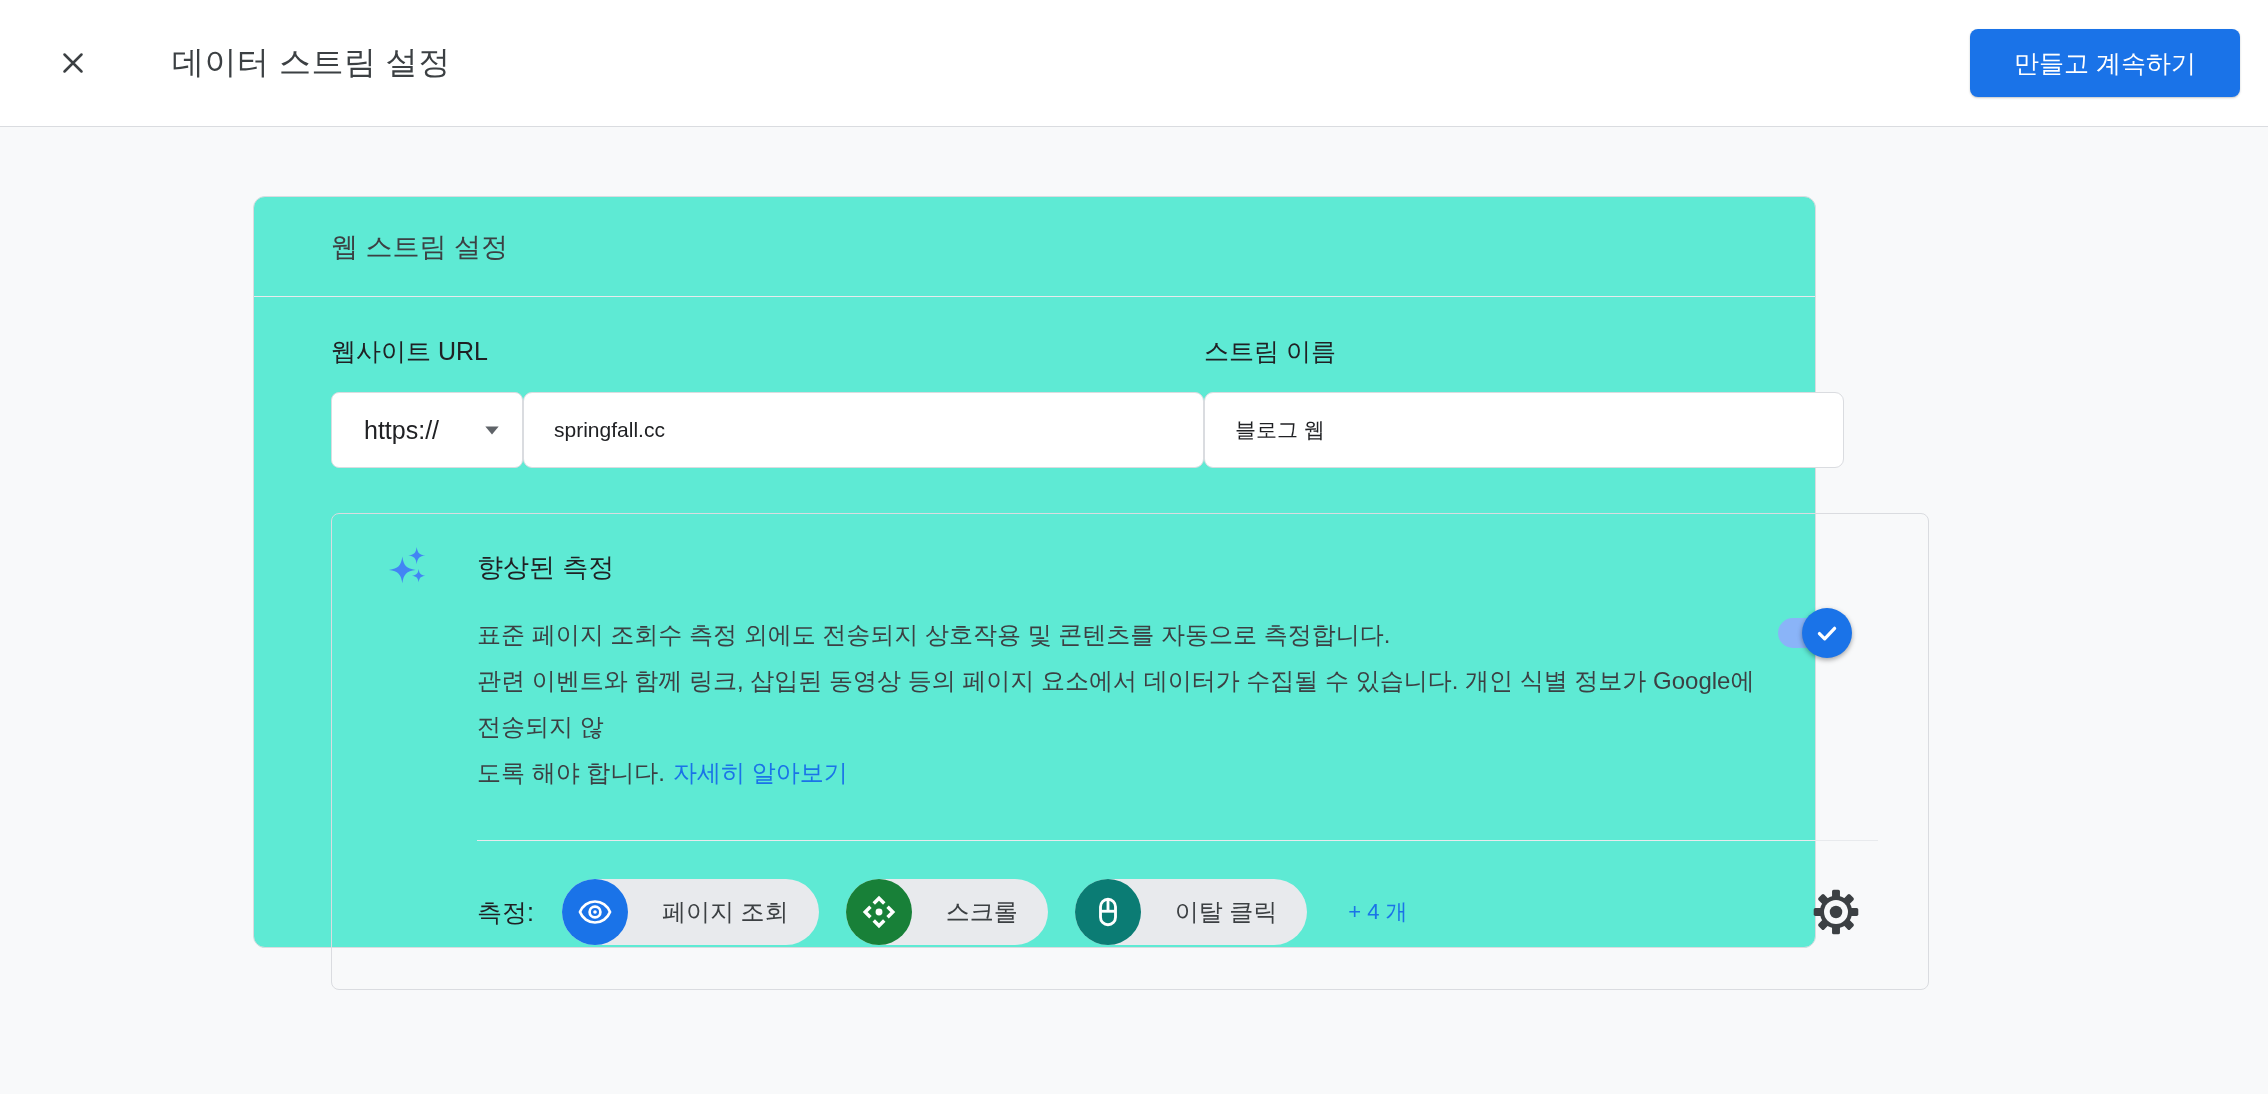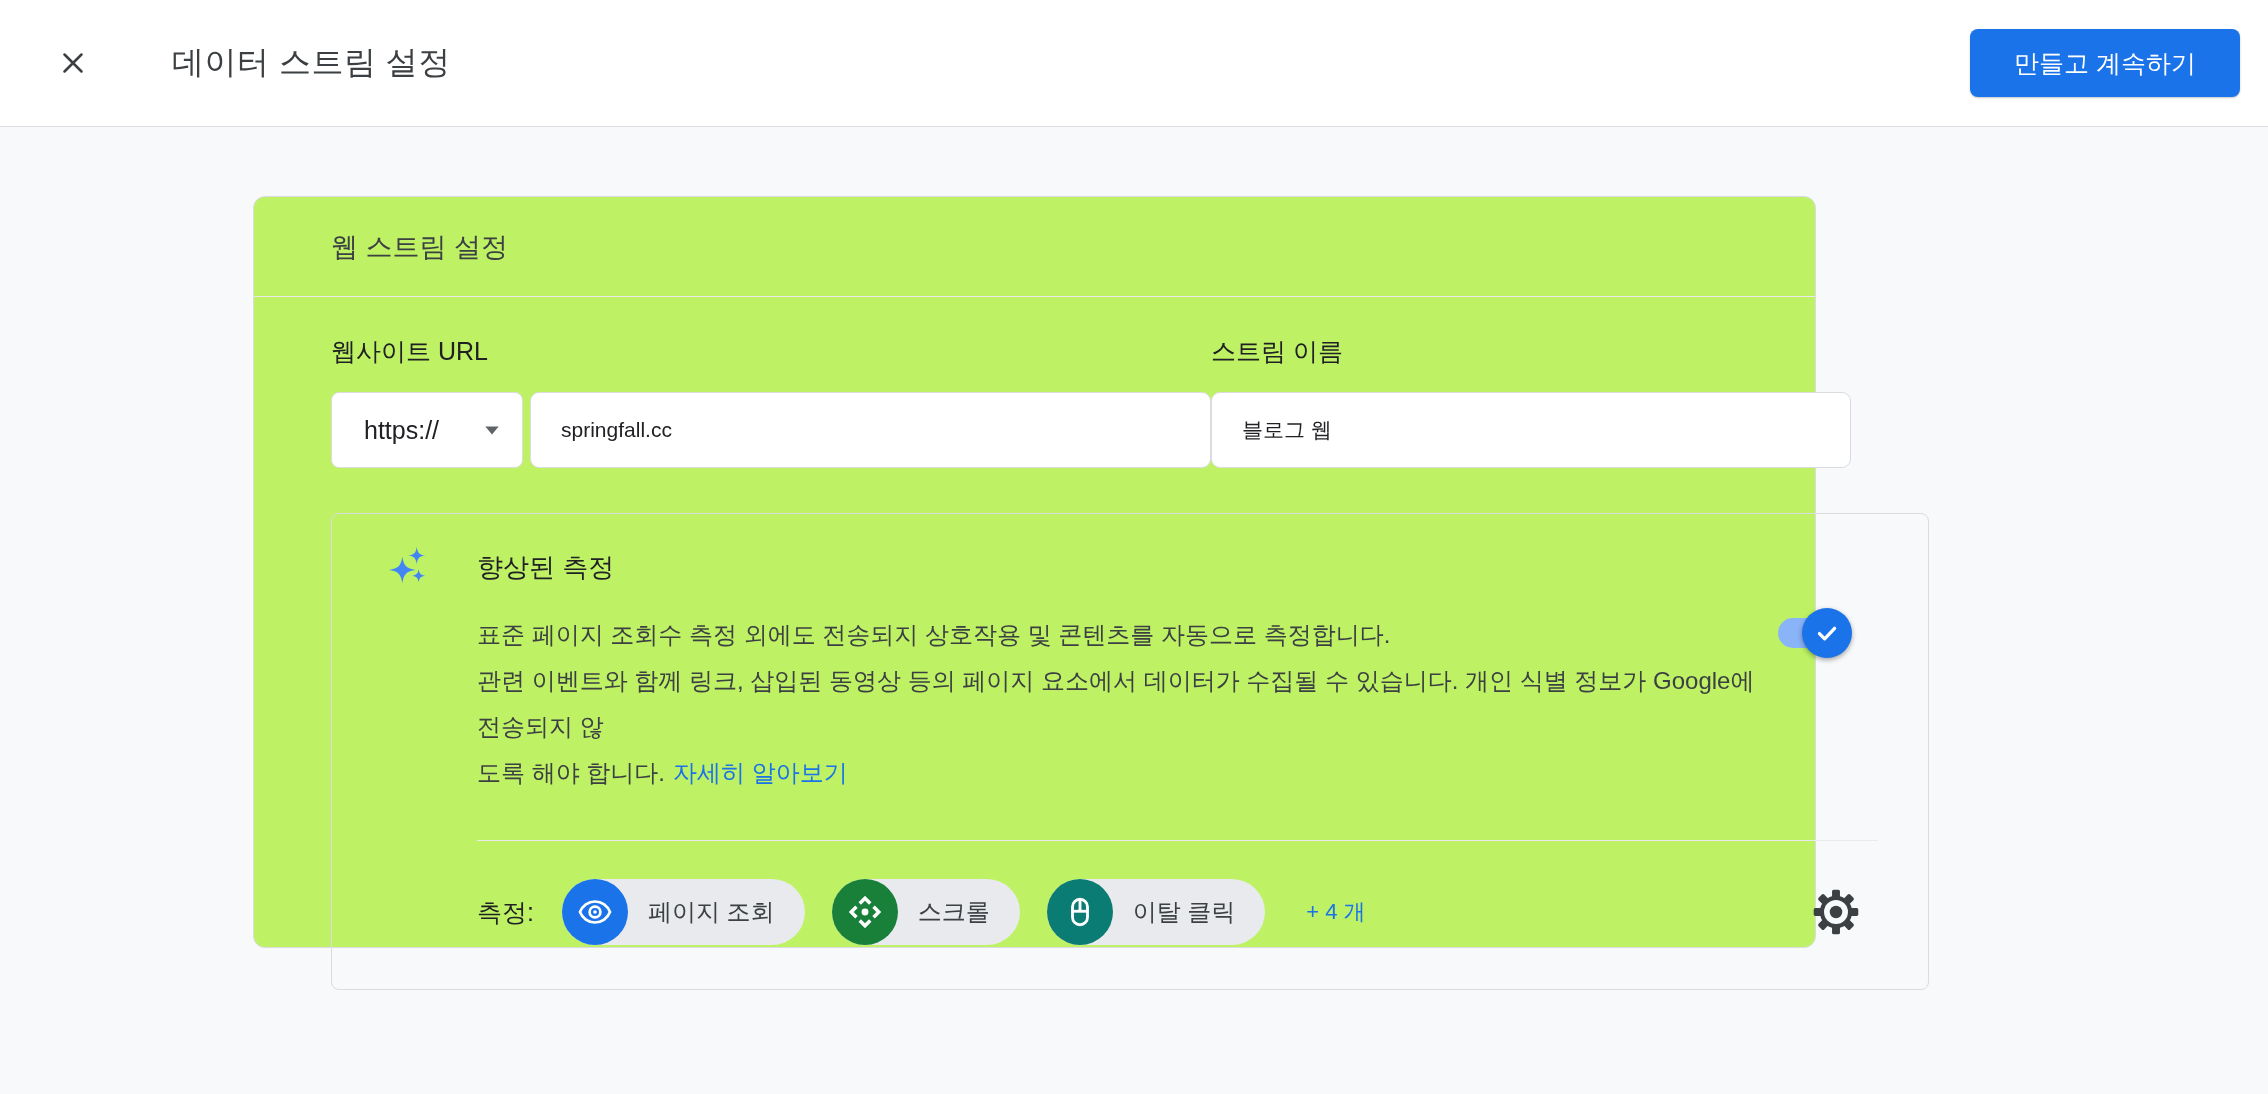--- a/index.html
+++ b/index.html
@@ -12,29 +12,29 @@
             display:flex; align-items:center; padding:0 28px 0 49px; }
   .close-btn { width:48px; height:48px; border:none; background:transparent; cursor:pointer;
                display:flex; align-items:center; justify-content:center; border-radius:50%; }
   .topbar-title { font-size:32px; color:#3c4043; margin-left:75px; font-weight:400; letter-spacing:0.5px; }
   .create-btn { margin-left:auto; height:68px; padding:0 44px; border:none; border-radius:8px;
                 color:#ffffff; font-size:25px; font-weight:500; cursor:pointer;
                 font-family:Liberation Sans, sans-serif; box-shadow:0 1px 2px rgba(60,64,67,.3); }
 
   
   .card { position:absolute; left:253px; top:196px; width:1563px; height:752px;
-          background:#bef264; border:1px solid #dadce0; border-radius:12px; }
+          background:#5eead4; border:1px solid #dadce0; border-radius:12px; }
   .card-header { height:100px; display:flex; align-items:center; padding:0 77px;
                  border-bottom:1px solid #e8eaed; }
   .card-title { font-size:27px; color:#3c4043; font-weight:400; }
   .card-body { padding:38px 77px 0 77px; }
 
   .fields-row { display:flex; }
   .field-label { font-size:25px; color:#202124; margin-bottom:24px; }
-  .url-group { display:flex; gap:7px; }
+  .url-group { display:flex; }
   .textbox { height:76px; border:1px solid #dadce0; border-radius:8px; background:#fff;
              display:flex; align-items:center; }
   .protocol-box { width:192px; padding:0 22px 0 32px; cursor:pointer; justify-content:space-between; }
   .protocol-text { font-size:25px; color:#202124; }
   .text-input { height:76px; border:1px solid #dadce0; border-radius:9px; background:#fff;
                 font-size:21px; color:#202124; padding:0 30px; outline:none;
                 font-family:"Liberation Sans", sans-serif; }
   .url-input { width:681px; }
   .col-left { width:962px; }
   .stream-input { width:640px; }
@@ -54,21 +54,21 @@
   .toggle { position:absolute; right:84px; top:104px; width:66px; height:30px;
             border-radius:15px; cursor:pointer; }
   .toggle-thumb { position:absolute; right:-8px; top:-10px; width:50px; height:50px;
                   border-radius:50%; display:flex; align-items:center; justify-content:center;
                   box-shadow:0 2px 5px rgba(0,0,0,.35); }
 
   
   .measure-row { margin-left:90px; margin-top:38px; display:flex; align-items:center; }
   .measure-label { font-size:25px; color:#202124; margin-right:28px; }
   .badge { display:flex; align-items:center; background:#e8eaed; border-radius:33px;
-           height:66px; margin-right:27px; padding-right:30px; }
+           height:66px; margin-right:27px; padding-right:30px;gap:14px; }
   .badge-circle { width:66px; height:66px; border-radius:50%; display:flex;
                   align-items:center; justify-content:center; margin-right:20px; flex:0 0 66px; }
   .badge-label { font-size:24px; color:#3c4043; }
   .more-link { font-size:22px; font-weight:500; margin-left:14px; cursor:pointer; background:none; border:none;
                font-family:"Liberation Sans", sans-serif; }
   .gear-btn { margin-left:auto; margin-right:14px; width:56px; height:56px; border:none; background:transparent;
               cursor:pointer; display:flex; align-items:center; justify-content:center; }
 </style>
 </head>
 <body>

